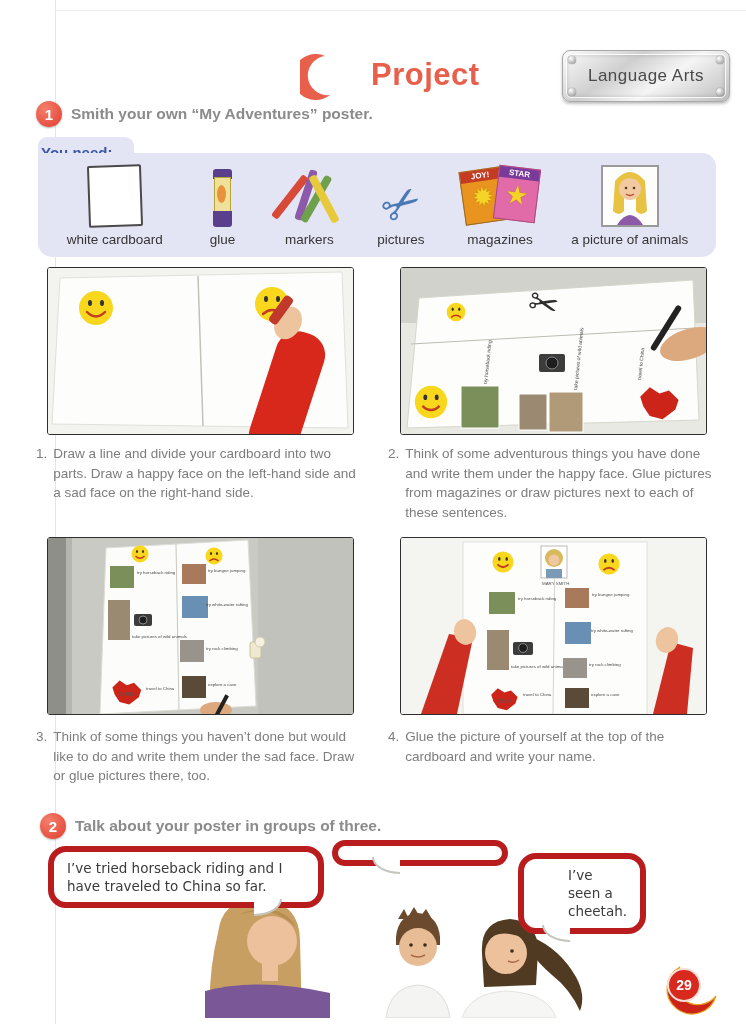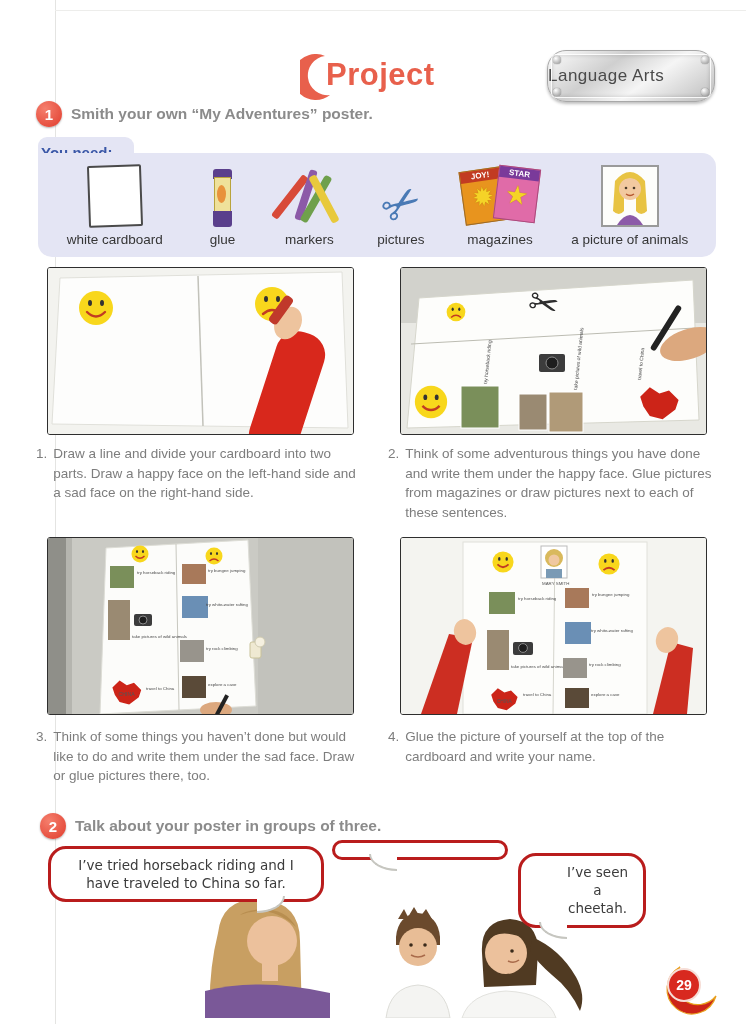--- a/index.html
+++ b/index.html
@@ -2,27 +2,27 @@
 <html><head>
 <meta charset="utf-8">
 <style>
   html,body{margin:0;padding:0;background:#fff;}
   .page{position:relative;width:746px;height:1024px;background:#ffffff;overflow:hidden;
         font-family:"Liberation Sans",sans-serif;}
   .scan-v{position:absolute;left:55px;top:0;width:1px;height:1024px;background:#e4e4e2;}
   .scan-h{position:absolute;left:55px;top:10px;right:0;height:1px;background:#ededeb;}
 
   
-  .title-wrap{position:absolute;left:300px;top:48px;display:flex;align-items:center;}
+  .title-wrap{position:absolute;left:300px;top:48px;display:flex;align-items:center;gap:45px;}
   .crescent{width:30px;height:48px;margin-right:-4px;margin-top:6px;}
   .title-text{font-size:31px;font-weight:bold;color:#e8604c;letter-spacing:.5px;}
-  .plaque{position:absolute;left:547px;top:50px;width:166px;height:50px;border-radius:19px;
+  .plaque{position:absolute;left:562px;top:50px;width:166px;height:50px;border-radius:8px;
           background:linear-gradient(145deg,#fdfdfd 0%,#cfcfcf 35%,#f5f5f5 60%,#bcbcbc 100%);
           border:1px solid #a8a8a8;box-shadow:0 2px 3px rgba(0,0,0,.25);
-          display:flex;align-items:center;}
+          display:flex;align-items:center;justify-content:center;}
   .plaque::before{content:"";position:absolute;inset:3px;border-radius:5px;
           border:1px solid rgba(255,255,255,.85);box-shadow:inset 0 0 4px rgba(0,0,0,.18);}
   .plaque-text{font-size:17px;color:#4a4a4a;letter-spacing:.5px;}
   .screw{position:absolute;width:8px;height:8px;border-radius:50%;
          background:radial-gradient(circle at 35% 30%,#ffffff,#8c8c8c);box-shadow:0 0 1px #555;}
   .screw.tl{left:5px;top:5px}.screw.tr{right:5px;top:5px}
   .screw.bl{left:5px;bottom:5px}.screw.br{right:5px;bottom:5px}
 
   
   .act-header{position:absolute;display:flex;align-items:center;gap:9px;}
@@ -71,22 +71,22 @@
   .portrait-frame{width:58px;height:62px;background:#fff;border:2px solid #9a9a9a;box-sizing:border-box;
       display:flex;align-items:center;justify-content:center;}
 
   
   .photo{position:absolute;border:1.5px solid #2e2e2e;border-radius:3px;overflow:hidden;background:#f6f6f2;}
   .photo svg{display:block;}
   .caption{position:absolute;display:flex;gap:6px;font-size:13.5px;color:#7d7d7d;line-height:1.45;}
   .cap-num{flex:0 0 auto;}
 
   
-  .bubble{position:absolute;background:#fff;border:3px solid #b91c1c;border-radius:18px;
-          padding:7px 13px;box-sizing:border-box;z-index:3;text-align:center;
+  .bubble{position:absolute;background:#fff;border:6px solid #b91c1c;border-radius:18px;
+          padding:7px 13px;box-sizing:border-box;z-index:3;text-align:left;
           font-family:"DejaVu Sans",sans-serif;font-size:13.5px;color:#3b3b3b;line-height:1.35;}
   .tail{position:absolute;bottom:-14px;width:26px;height:15px;background:#fff;
         border-bottom:2px solid #c6c6c0;border-left:2px solid #c6c6c0;
         border-bottom-left-radius:100% 100%;}
   .tail::after{content:"";position:absolute;top:-4px;left:1px;right:-1px;height:5px;background:#fff;}
   .tail.flip{transform:scaleX(-1);}
 
   .kids-photo{position:absolute;left:0;top:893px;width:746px;height:125px;z-index:1;}
 
   .page-badge{position:absolute;left:660px;top:962px;width:62px;height:56px;z-index:4;}

